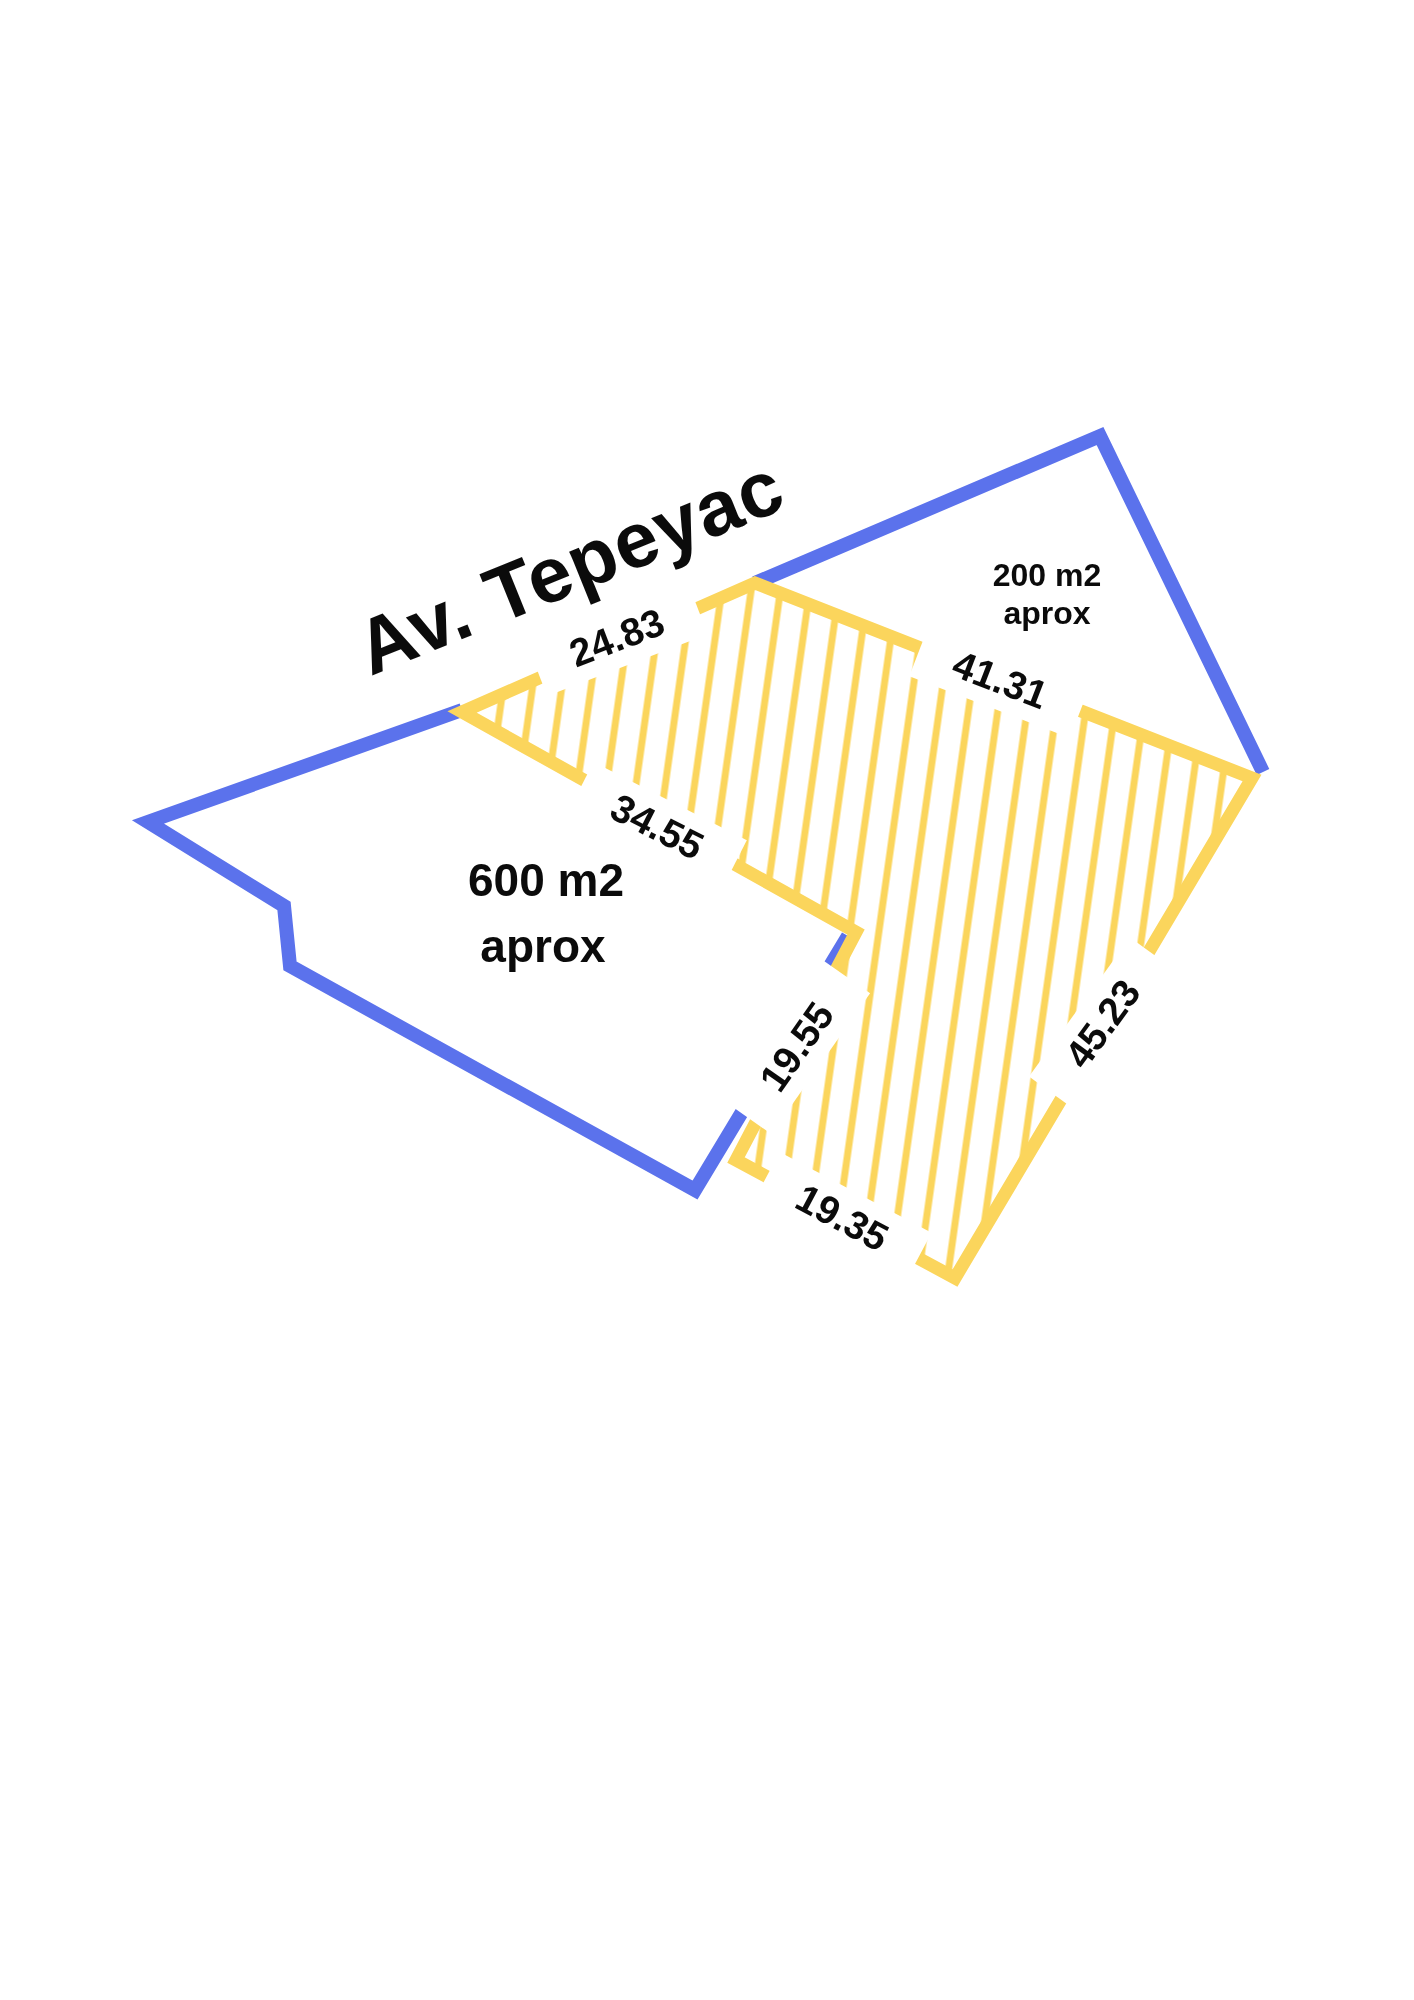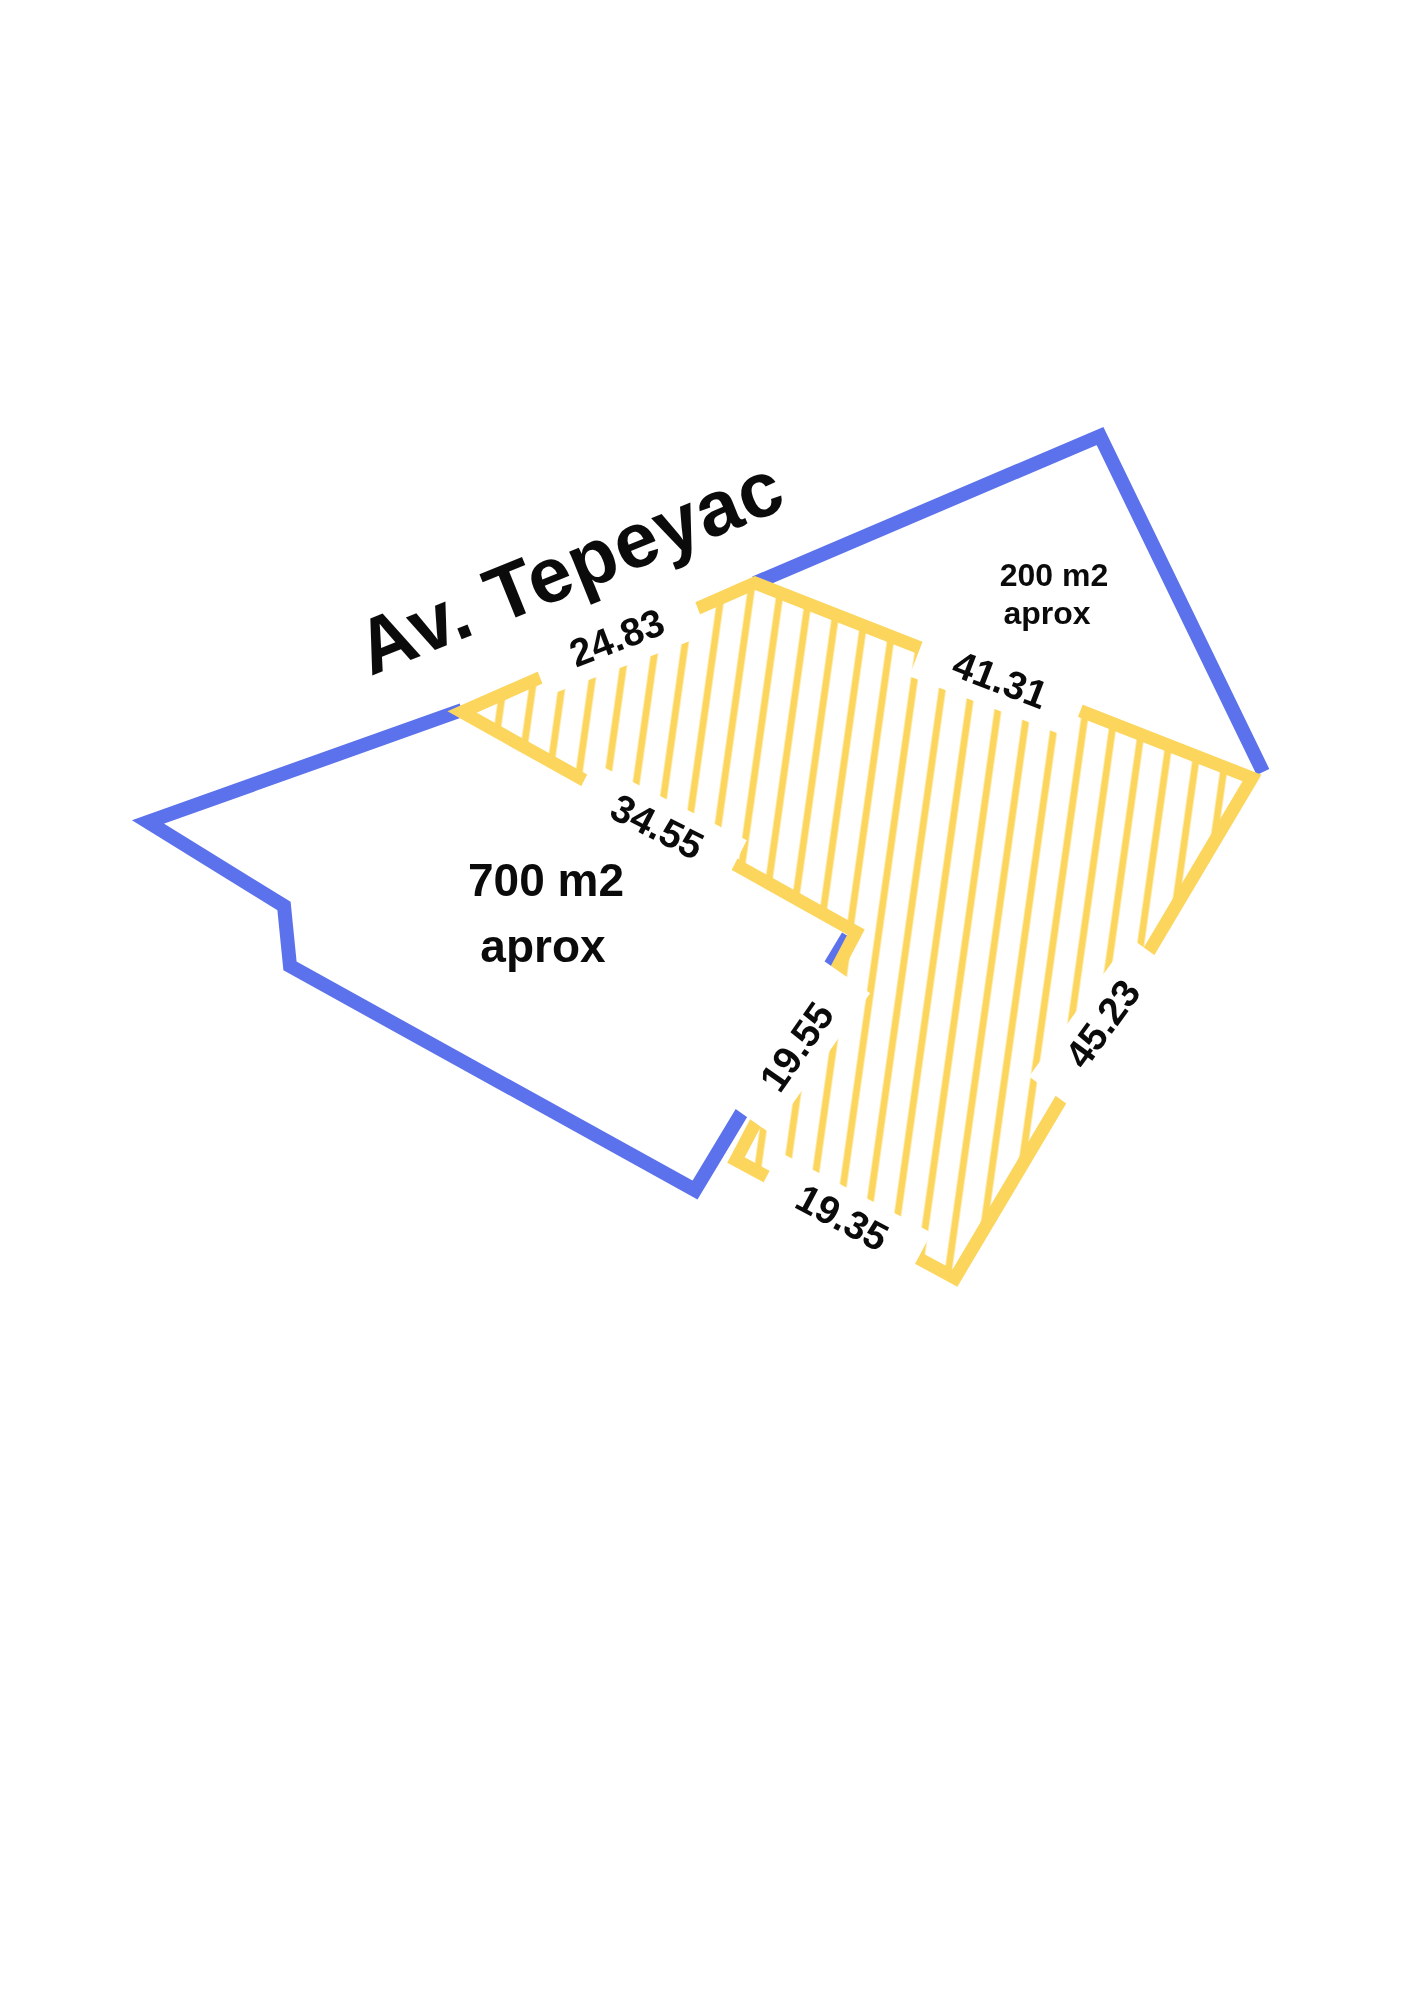--- a/index.html
+++ b/index.html
@@ -16,21 +16,21 @@
     position:absolute;
     color:#0b0b0b;
     font-weight:700;
     white-space:nowrap;
     transform:translate(-50%,-50%) rotate(var(--r,0deg));
     transform-origin:center center;
   }
   .street-label{font-size:78px;letter-spacing:1px;}
   .dim-label{font-size:39px;}
   .area-label-big{font-size:46px;}
-  .area-label-small{font-size:32px;margin-left:7px;}
+  .area-label-small{font-size:32px;}
   .area-note-big{font-size:46px;}
   .area-note-small{font-size:32px;}
 </style>
 </head>
 <body>
 
 <div class="canvas">
 
   <svg class="plan-svg" width="1414" height="2000" viewBox="0 0 1414 2000">
     <defs>
@@ -49,21 +49,21 @@
     <rect x="531" y="609" width="172" height="58" fill="#ffffff" transform="rotate(-21 617 638)"></rect>
     <rect x="914" y="651" width="172" height="58" fill="#ffffff" transform="rotate(21 1000 680)"></rect>
     <rect x="571" y="798" width="172" height="58" fill="#ffffff" transform="rotate(27 657 827)"></rect>
     <rect x="711" y="1018" width="172" height="58" fill="#ffffff" transform="rotate(-55 797 1047)"></rect>
     <rect x="1017" y="995" width="172" height="58" fill="#ffffff" transform="rotate(-54 1103 1024)"></rect>
     <rect x="756" y="1189" width="172" height="58" fill="#ffffff" transform="rotate(28 842 1218)"></rect>
   </svg>
 
   <div class="lbl street-label" style="left:570px;top:567px;--r:-22deg;">Av. Tepeyac</div>
 
-  <div class="lbl area-label-big" style="left:546px;top:880px;">700 m2</div>
+  <div class="lbl area-label-big" style="left:546px;top:880px;">600 m2</div>
   <div class="lbl area-note-big" style="left:543px;top:946px;">aprox</div>
 
   <div class="lbl area-label-small" style="left:1047px;top:575px;">200 m2</div>
   <div class="lbl area-note-small" style="left:1047px;top:613px;">aprox</div>
 
   <div class="lbl dim-label" style="left:617px;top:638px;--r:-21deg;">24.83</div>
   <div class="lbl dim-label" style="left:1000px;top:680px;--r:21deg;">41.31</div>
   <div class="lbl dim-label" style="left:657px;top:827px;--r:27deg;">34.55</div>
   <div class="lbl dim-label" style="left:797px;top:1047px;--r:-55deg;">19.55</div>
   <div class="lbl dim-label" style="left:1103px;top:1024px;--r:-54deg;">45.23</div>

